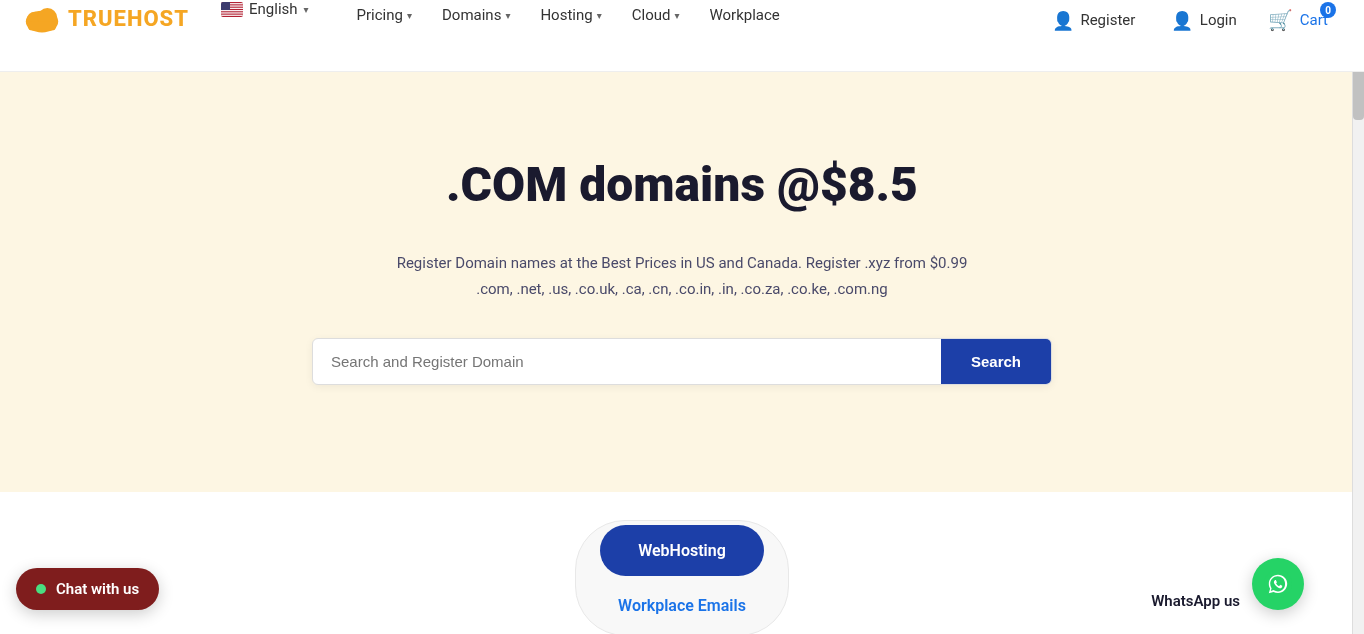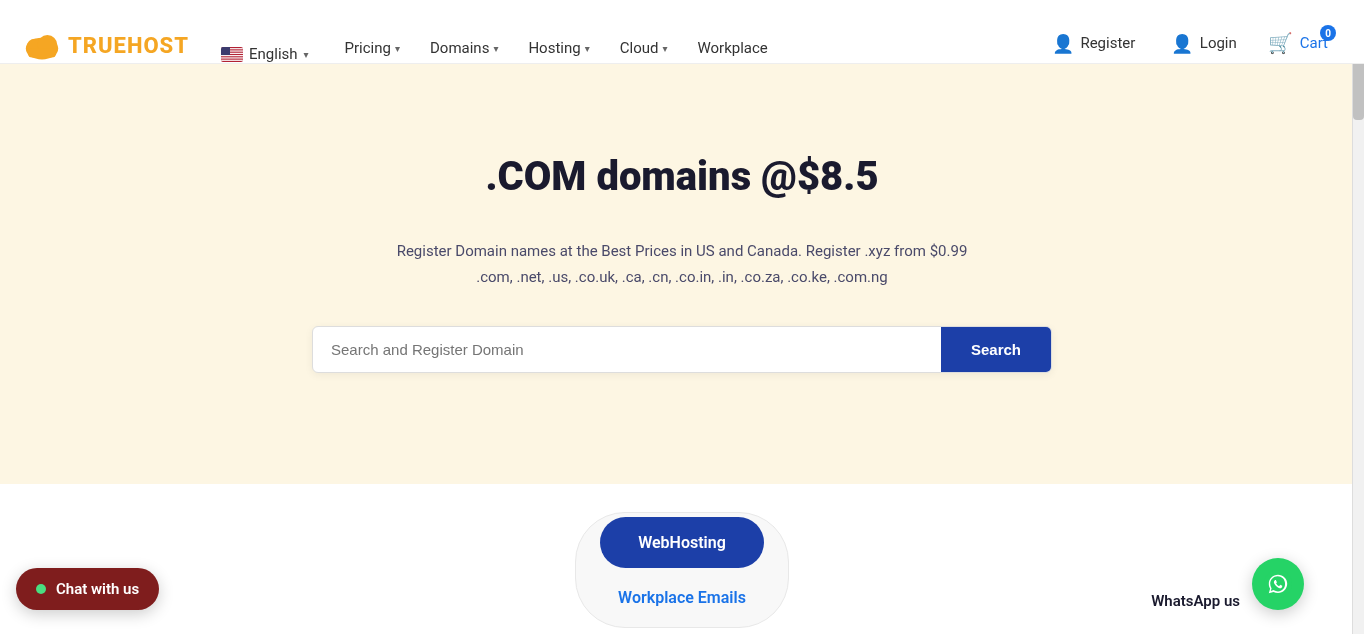--- a/index.html
+++ b/index.html
@@ -1,26 +1,26 @@
 <!DOCTYPE html>
 <html><head>
   <meta charset="utf-8">
   <style>
     *, *::before, *::after { box-sizing: border-box; margin: 0; padding: 0; }
     body { font-family: -apple-system, BlinkMacSystemFont, 'Segoe UI', Roboto, sans-serif; background: #fff; overflow-x: hidden; }
 
     
     nav {
-      display: flex; align-items: flex-end; padding: 0 24px; height: 64px;
+      display: flex; align-items: flex-start; padding: 0 24px; height: 72px;
       border-bottom: 1px solid #eee; background: #fff; position: relative; z-index: 10;
     }
     .nav-logo { display: flex; align-items: center; gap: 8px; text-decoration: none; margin-right: 32px; }
     .nav-logo-icon { width: 36px; height: 36px; }
     .nav-logo-text { font-size: 22px; font-weight: 800; color: #f5a623; letter-spacing: 1px; }
-    .nav-lang { display: flex; align-items: center; gap: 6px; cursor: pointer; font-size: 15px; color: #333; margin-right: 24px; }
+    .nav-lang { display: flex; align-items: center; gap: 6px; cursor: pointer; font-size: 15px; color: #333; margin-right: 36px; }
     .flag { width: 22px; height: 15px; border-radius: 2px; overflow: hidden; display: inline-block; }
     .nav-links { display: flex; align-items: center; gap: 6px; flex: 1; }
     .nav-link {
       font-size: 15px; color: #333; text-decoration: none; padding: 6px 12px;
       display: flex; align-items: center; gap: 4px; cursor: pointer;
     }
     .chevron { font-size: 10px; color: #666; }
     .nav-spacer { flex: 1; }
     .nav-actions { display: flex; align-items: center; gap: 4px; }
     .btn-register {
@@ -51,21 +51,21 @@
       background: #c1c1c1; border-radius: 4px;
     }
 
     
     .hero {
       background: #fdf6e3; text-align: center;
       padding: 60px 20px 80px; min-height: 420px;
       display: flex; flex-direction: column; align-items: center; justify-content: center;
     }
     .hero-title {
-      font-size: 40px; font-weight: 900; color: #1a1a2e; margin-bottom: 40px; line-height: 1.1;
+      font-size: 48px; font-weight: 900; color: #1a1a2e; margin-bottom: 40px; line-height: 1.1;
     }
     .hero-subtitle {
       font-size: 15px; color: #4a4a6a; max-width: 600px; line-height: 1.7; margin-bottom: 36px;
     }
     .search-bar {
       display: flex; align-items: center; width: 100%; max-width: 740px;
       background: #fff; border: 1.5px solid #ddd; border-radius: 6px; overflow: hidden;
       box-shadow: 0 2px 8px rgba(0,0,0,0.06);
     }
     .search-input {

